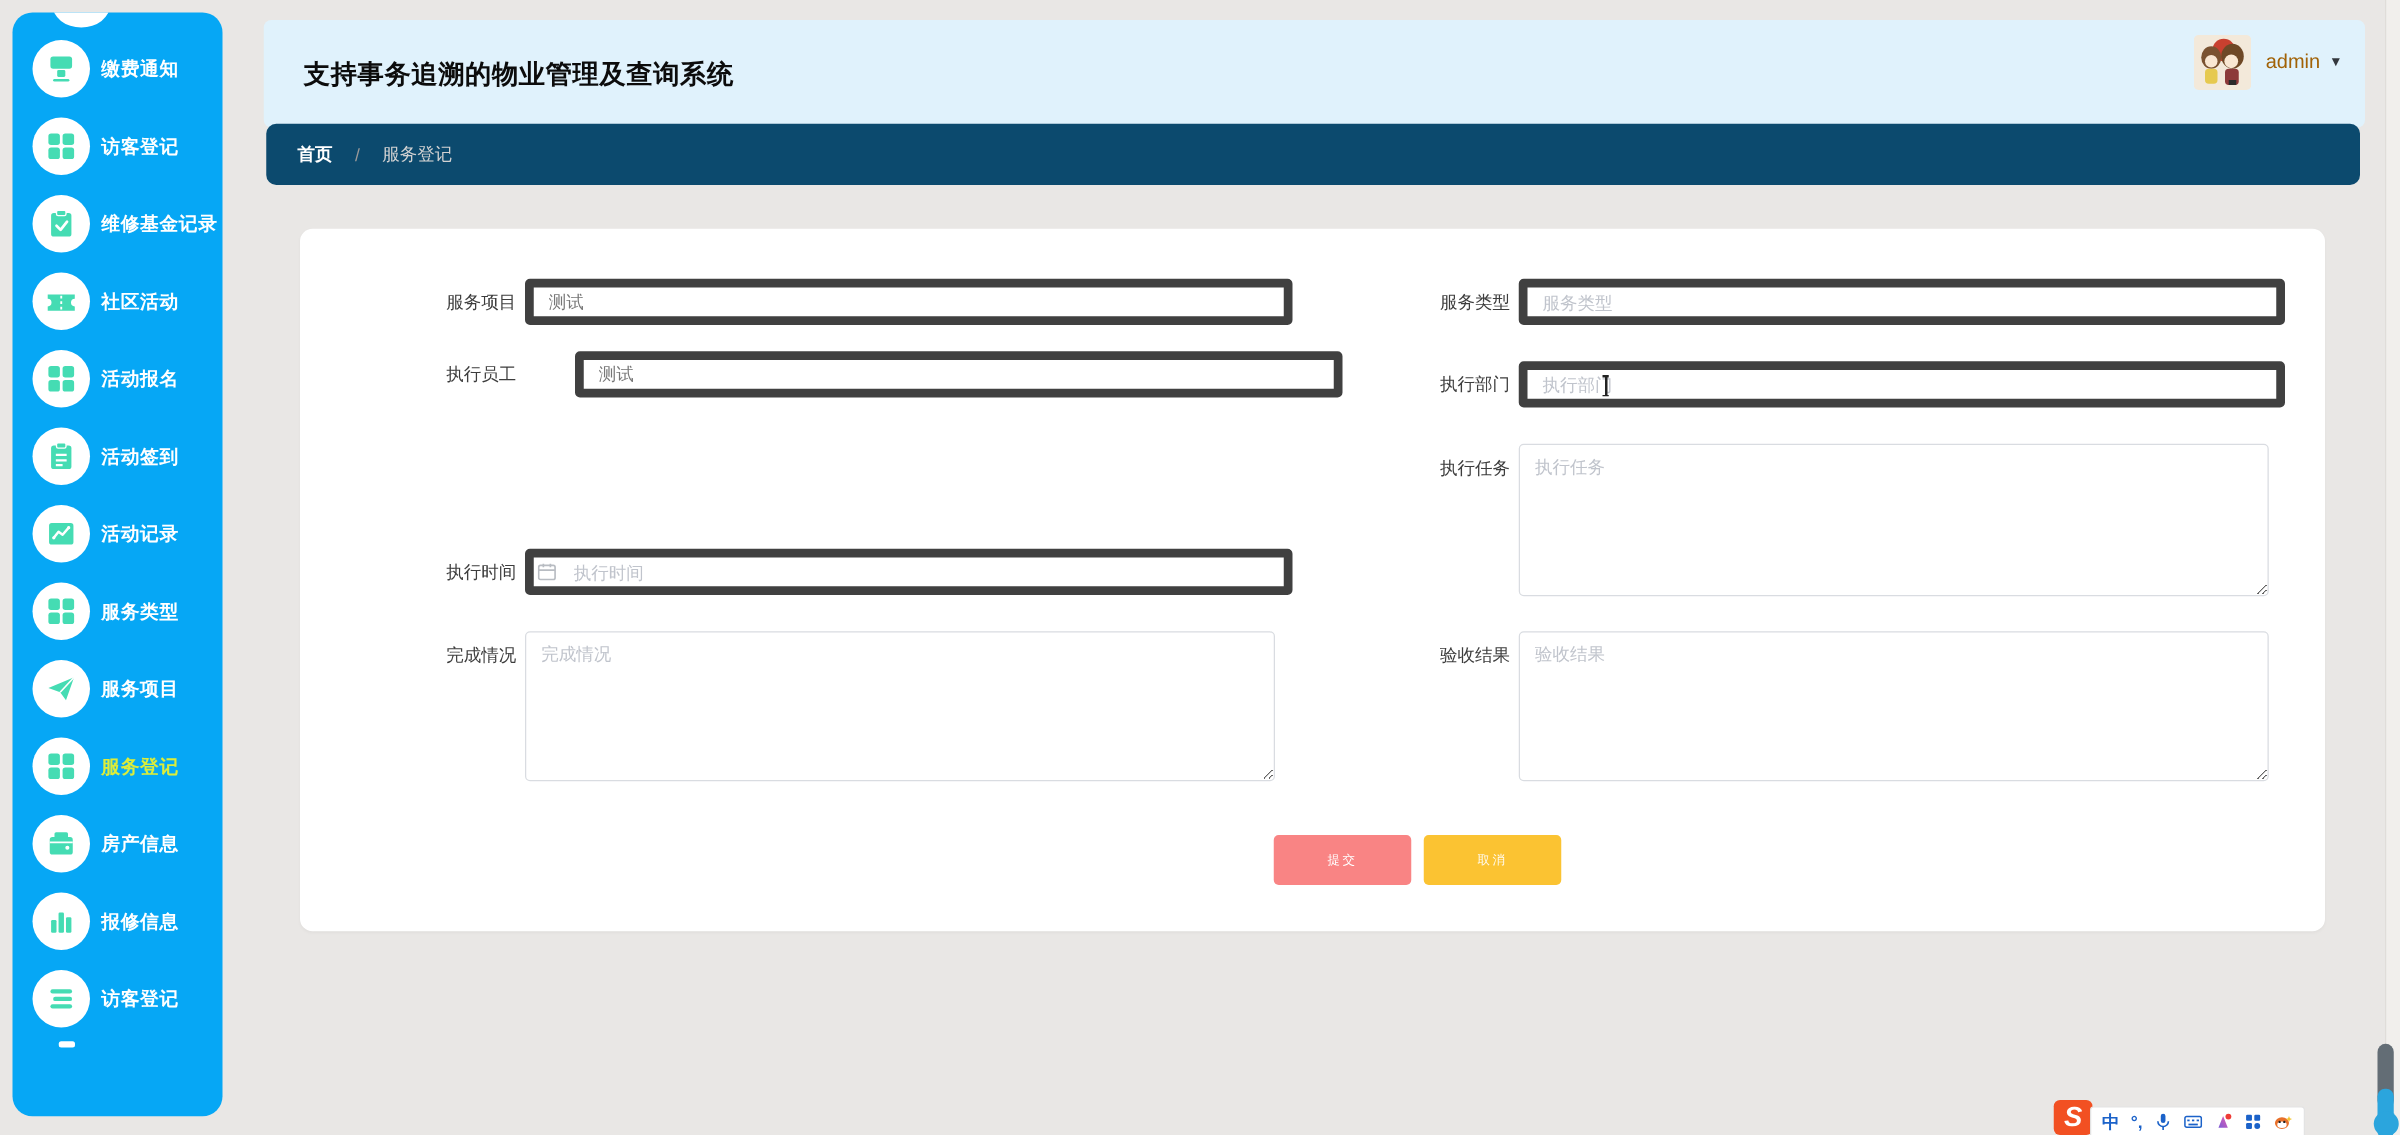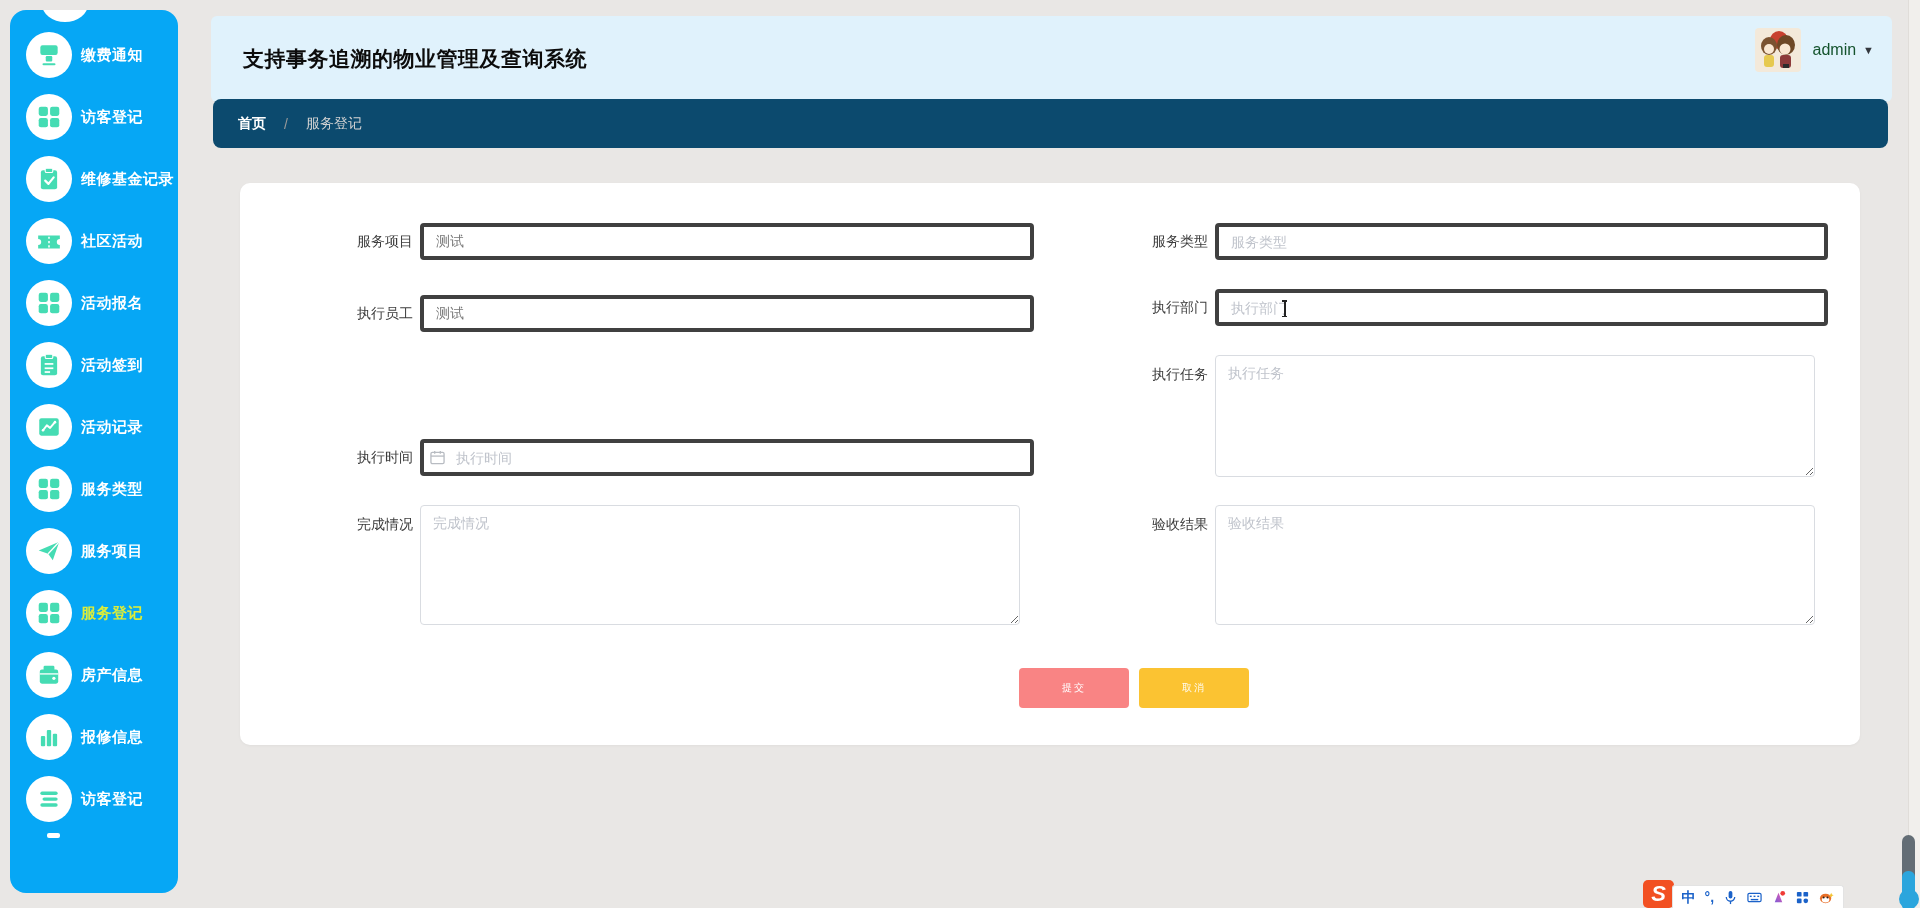--- a/index.html
+++ b/index.html
@@ -48,21 +48,21 @@
   .header-title {
     margin-left:32px; font-size:21px; font-weight:700; color:#0c0c0c;
     letter-spacing:.5px;
   }
   .user-box {
     position:absolute; right:18px; top:0; height:68px;
     display:flex; align-items:center; cursor:pointer;
   }
   .avatar { width:46px; height:44px; border-radius:4px; overflow:hidden; flex:0 0 46px; }
   .avatar svg { width:100%; height:100%; display:block; }
-  .user-name { margin-left:12px; font-size:16px; color:#14532d; }
+  .user-name { margin-left:12px; font-size:16px; color:#a16207; }
   .user-caret { margin-left:7px; font-size:11px; color:#33373d; }
 
   
   .breadcrumb {
     position:absolute; left:213px; top:99px; width:1675px; height:49px;
     background:#0c4a6e; border-radius:8px;
     display:flex; align-items:center; font-size:14px;
   }
   .bc-home { margin-left:25px; color:#ffffff; font-weight:700; cursor:pointer; }
   .bc-sep { margin:0 18px; color:#9a9a9a; }
@@ -76,21 +76,21 @@
   }
   .fg { position:absolute; display:flex; }
   .fg label {
     width:70px; margin-right:7px; text-align:right;
     font-size:14px; color:#3d3d3d; white-space:nowrap;
   }
   .fg.mid  { align-items:center; }
   .fg.top  { align-items:flex-start; }
   .fg.top label { padding-top:11px; }
   .fg input {
-    height:37px; border:4px solid #404040; border-radius:4px;
+    height:37px; border:7px solid #404040; border-radius:4px;
     padding:0 12px; font-size:14px; color:#777; outline:none;
     font-family:inherit; background:#fff;
   }
   .fg textarea {
     height:120px; border:1px solid #d9dce1; border-radius:4px;
     padding:9px 12px; font-size:14px; color:#777; outline:none;
     font-family:inherit; resize:vertical; background:#fff;
   }
   .fg input::placeholder, .fg textarea::placeholder { color:#c0c4cc; }
   .date-wrap { position:relative; }
@@ -340,21 +340,21 @@
   <div class="fg mid" style="left:103px; top:40px;">
     <label>服务项目</label>
     <input style="width: 614px;" value="测试">
   </div>
 
   <div class="fg mid" style="left:898px; top:40px;">
     <label>服务类型</label>
     <input style="width: 613px;" placeholder="服务类型">
   </div>
 
-  <div class="fg mid" style="left:103px; top:112px;">
+  <div class="fg mid" style="left:103px; top:98px;gap:40px;">
     <label>执行员工</label>
     <input style="width: 614px;" value="测试">
   </div>
 
   <div class="fg mid" style="left:898px; top:106px;">
     <label>执行部门</label>
     <input style="width: 613px;" placeholder="执行部门">
   </div>
   <div class="ibeam">
       <span></span>

